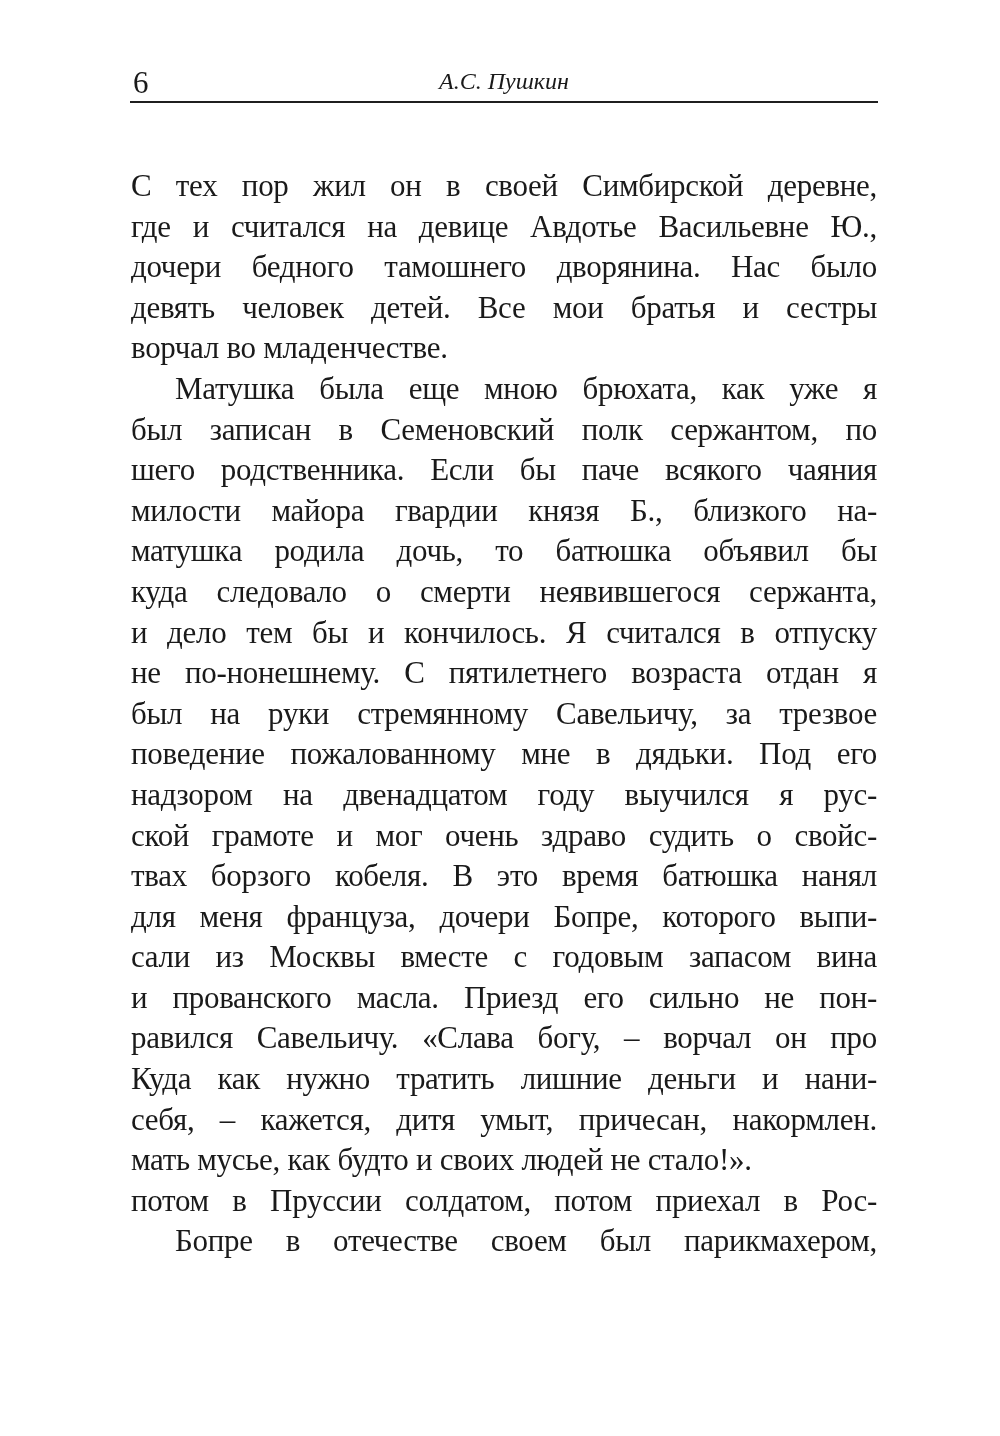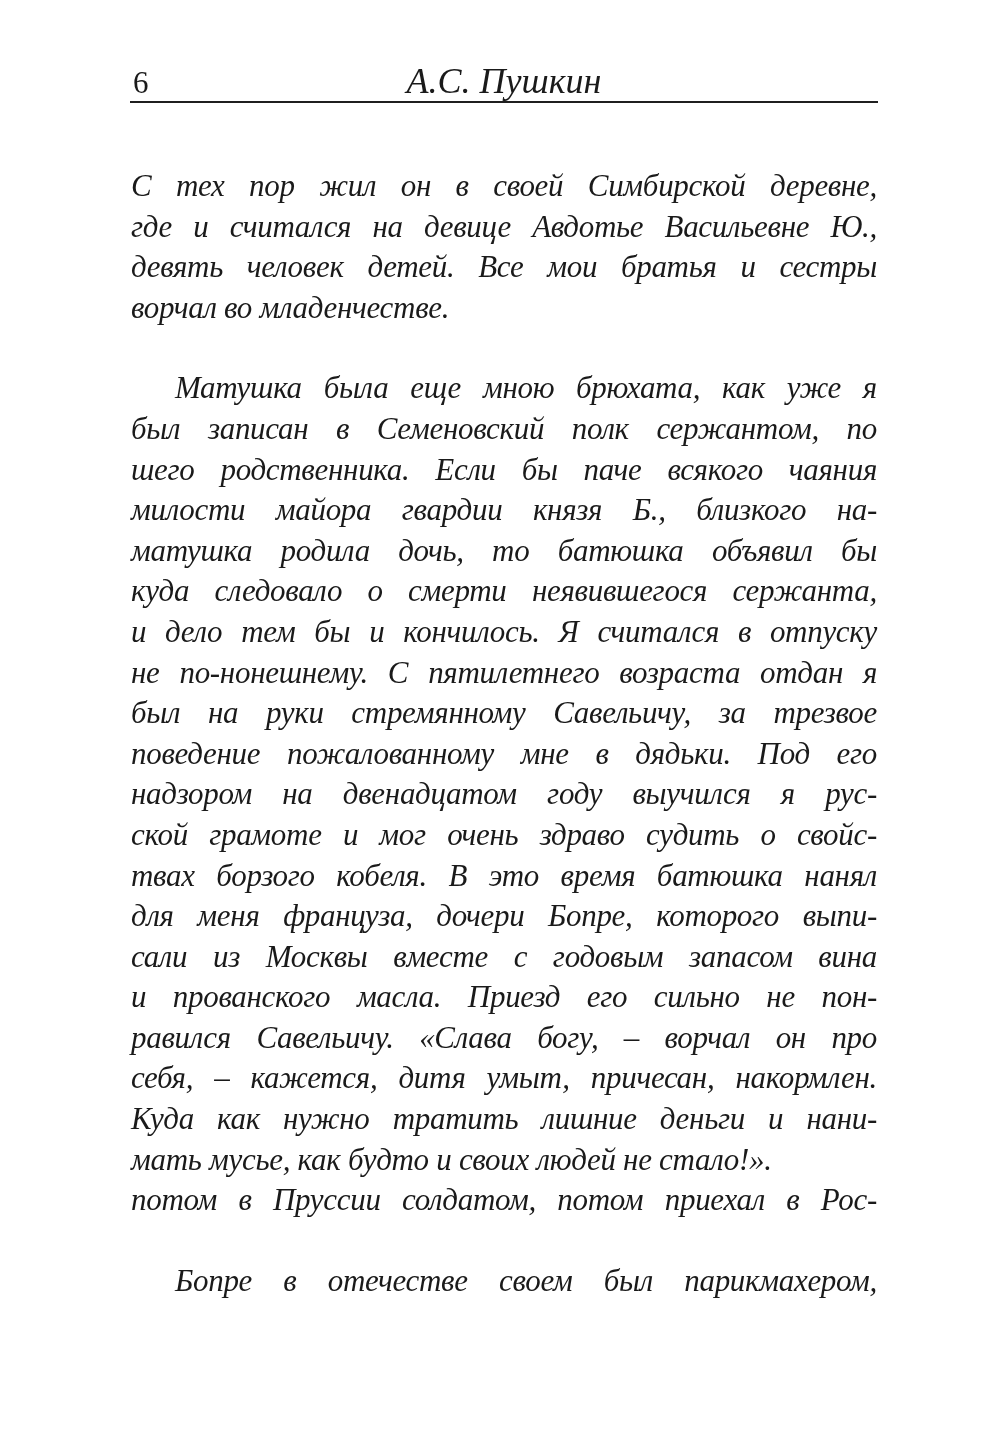--- a/index.html
+++ b/index.html
@@ -30,21 +30,21 @@
     font-size: 31px;
     line-height: 31px;
   }
   .header-title {
     position: absolute;
     left: 0;
     right: 0;
     top: 2px;
     text-align: center;
     font-style: italic;
-    font-size: 36px;
+    font-size: 24px;
     line-height: 30px;
   }
   .header-rule {
     position: absolute;
     left: 130px;
     top: 101px;
     width: 748px;
     height: 2px;
     background: #1f1f1f;
   }
@@ -54,66 +54,65 @@
     top: 166px;
     width: 746px;
     font-size: 31px;
     line-height: 40.6px;
     letter-spacing: -0.3px;
   }
   .line {
     text-align: justify;
     text-align-last: justify;
     white-space: normal;
-    font-style: italic;
   }
   .line.lastline {
     text-align-last: left;
   }
   .line.indent {
     text-indent: 44px;
-    margin-top: 40px;
   }
 </style>
 </head>
 <body>
 
 <div class="page">
 
   <div class="running-header">
     <div class="page-number">6</div>
     <div class="header-title">А.С. Пушкин</div>
   </div>
   <div class="header-rule"></div>
 
   <div class="body-text">
 
     <div class="line">С тех пор жил он в своей Симбирской деревне,</div>
     <div class="line">где и считался на девице Авдотье Васильевне Ю.,</div>
+    <div class="line">дочери бедного тамошнего дворянина. Нас было</div>
     <div class="line">девять человек детей. Все мои братья и сестры</div>
     <div class="line lastline">ворчал во младенчестве.</div>
 
     <div class="line indent">Матушка была еще мною брюхата, как уже я</div>
     <div class="line">был записан в Семеновский полк сержантом, по</div>
     <div class="line">шего родственника. Если бы паче всякого чаяния</div>
     <div class="line">милости майора гвардии князя Б., близкого на-</div>
     <div class="line">матушка родила дочь, то батюшка объявил бы</div>
     <div class="line">куда следовало о смерти неявившегося сержанта,</div>
     <div class="line">и дело тем бы и кончилось. Я считался в отпуску</div>
     <div class="line">не по-нонешнему. С пятилетнего возраста отдан я</div>
     <div class="line">был на руки стремянному Савельичу, за трезвое</div>
     <div class="line">поведение пожалованному мне в дядьки. Под его</div>
     <div class="line">надзором на двенадцатом году выучился я рус-</div>
     <div class="line">ской грамоте и мог очень здраво судить о свойс-</div>
     <div class="line">твах борзого кобеля. В это время батюшка нанял</div>
     <div class="line">для меня француза, дочери Бопре, которого выпи-</div>
     <div class="line">сали из Москвы вместе с годовым запасом вина</div>
     <div class="line">и прованского масла. Приезд его сильно не пон-</div>
     <div class="line">равился Савельичу. «Слава богу, – ворчал он про</div>
+    <div class="line">Куда как нужно тратить лишние деньги и нани-</div>
     <div class="line">себя, – кажется, дитя умыт, причесан, накормлен.</div>
-    <div class="line">Куда как нужно тратить лишние деньги и нани-</div>
     <div class="line lastline">мать мусье, как будто и своих людей не стало!».</div>
 
     <div class="line">потом в Пруссии солдатом, потом приехал в Рос-</div>
     <div class="line indent">Бопре в отечестве своем был парикмахером,</div>
   </div>
 
 </div>
 
 </body></html>

